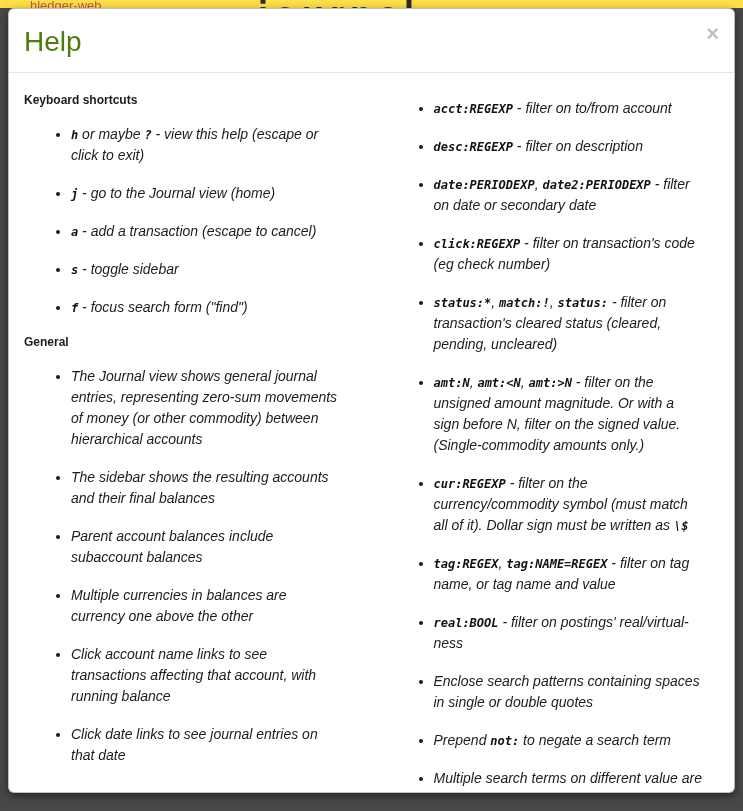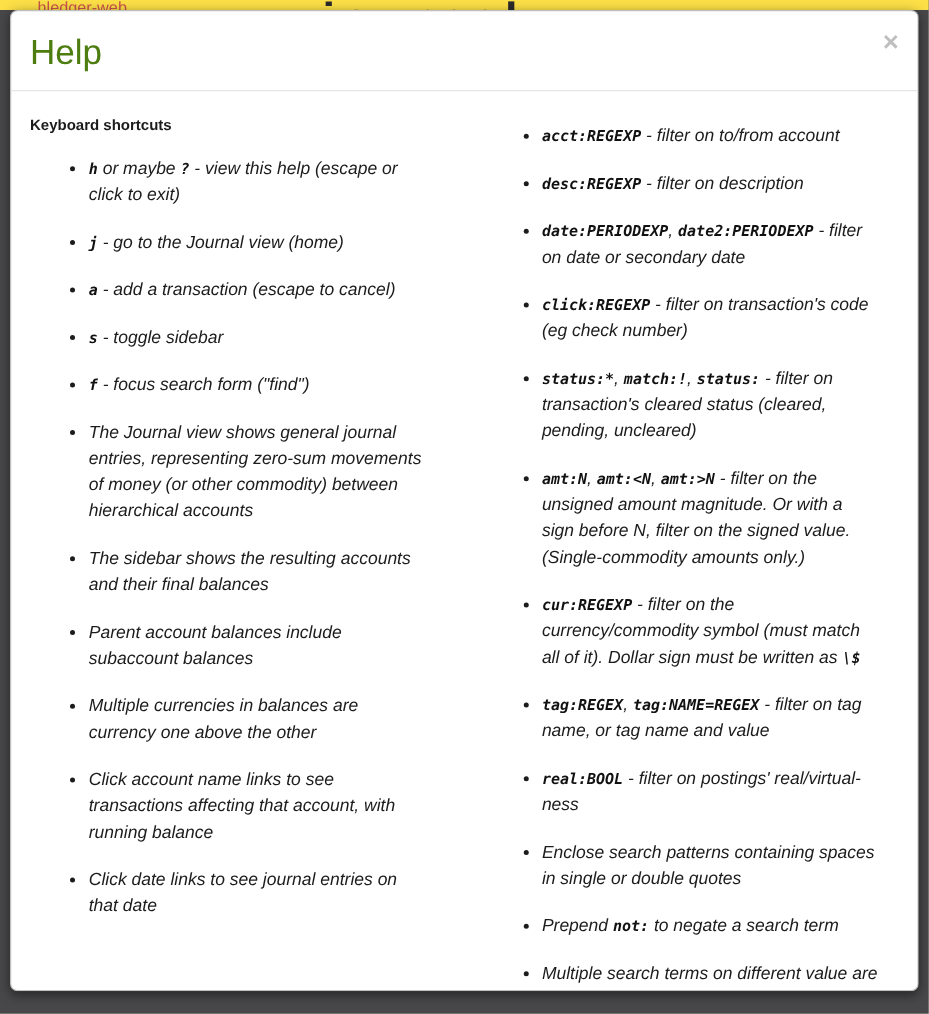--- a/index.html
+++ b/index.html
@@ -85,20 +85,21 @@
   <div class="modal-body">
     <div class="col">
         <h4 class="section-heading">Keyboard shortcuts</h4>
         <ul class="help-list">
           <li><code>h</code> or maybe <code>?</code> - view this help (escape or click to exit)</li>
           <li><code>j</code> - go to the Journal view (home)</li>
           <li><code>a</code> - add a transaction (escape to cancel)</li>
           <li><code>s</code> - toggle sidebar</li>
           <li><code>f</code> - focus search form ("find")</li>
         </ul>
+        <h4 class="section-heading">General</h4>
         <ul class="help-list">
           <li>The Journal view shows general journal entries, representing zero-sum movements of money (or other commodity) between hierarchical accounts</li>
           <li>The sidebar shows the resulting accounts and their final balances</li>
           <li>Parent account balances include subaccount balances</li>
           <li>Multiple currencies in balances are currency one above the other</li>
           <li>Click account name links to see transactions affecting that account, with running balance</li>
           <li>Click date links to see journal entries on that date</li>
         </ul>
       </div>
     <div class="col">

